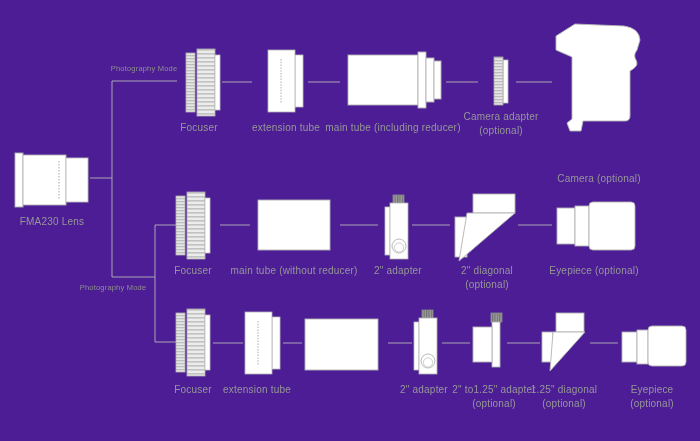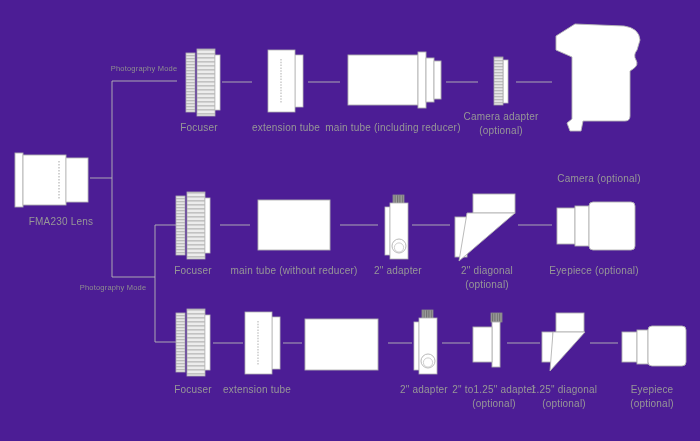--- a/index.html
+++ b/index.html
@@ -144,21 +144,21 @@
     </g>
     <g fill="#ffffff" stroke="#b2b2b2" stroke-width="0.9">
       <rect x="622" y="332" width="15" height="30"></rect>
       <rect x="637" y="330" width="11" height="34"></rect>
       <rect x="648" y="326" width="38" height="40" rx="4"></rect>
     </g>
   </svg>
 
   <div class="lbl mode" style="left:144px;top:64px;">Photography Mode</div>
   <div class="lbl mode" style="left:113px;top:283px;">Photography Mode</div>
-  <div class="lbl" style="left:61px;top:215px;">FMA230 Lens</div>
+  <div class="lbl" style="left:52px;top:215px;">FMA230 Lens</div>
 
   <div class="lbl" style="left:199px;top:121px;">Focuser</div>
   <div class="lbl" style="left:286px;top:121px;">extension tube</div>
   <div class="lbl" style="left:393px;top:121px;">main tube (including reducer)</div>
   <div class="lbl" style="left:501px;top:110px;">Camera adapter
 (optional)</div>
   <div class="lbl" style="left:599px;top:146px;margin-top:26px;">Camera (optional)</div>
 
   <div class="lbl" style="left:193px;top:264px;">Focuser</div>
   <div class="lbl" style="left:294px;top:264px;">main tube (without reducer)</div>

